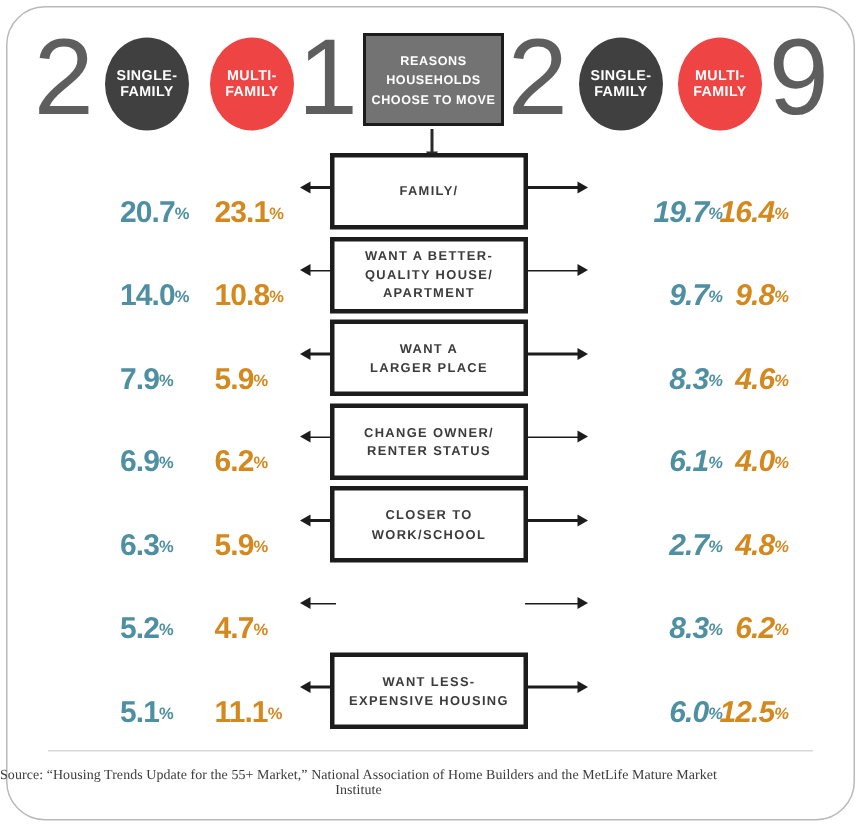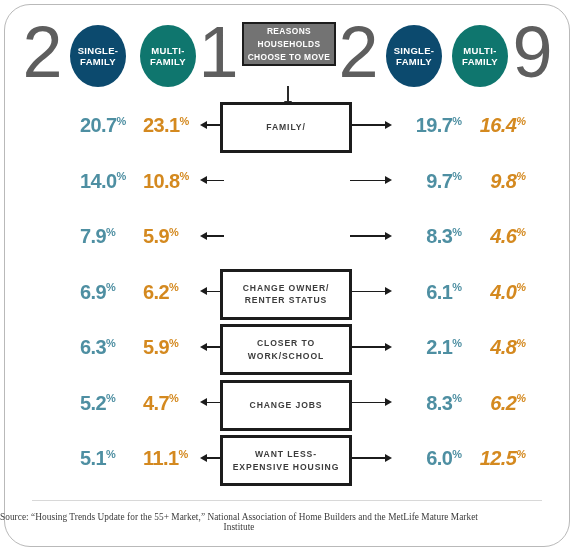--- a/index.html
+++ b/index.html
@@ -74,34 +74,34 @@
   }
   .circle span {
     font-family: "Liberation Sans", sans-serif;
     font-size: 9.5px;
     font-weight: bold;
     color: #ffffff;
     letter-spacing: 0.3px;
     line-height: 11px;
     text-transform: uppercase;
   }
-  .circle.teal   { background: #0c4a6e; }
-  .circle.orange { background: #0f766e; }
+  .circle.teal   { background: #404040; }
+  .circle.orange { background: #ef4444; }
 
   .circle.c-sf-left  { left: 70px; }
   .circle.c-mf-left  { left: 140px; }
   .circle.c-sf-right { left: 386px; }
   .circle.c-mf-right { left: 452px; }
 
   .titlebox {
     position: absolute;
     left: 242px;
     top: 12px;
     width: 94px;
-    height: 44px;
+    height: 62px;
     background: #737373;
     border: 2.5px solid #1c1c1c;
     box-sizing: border-box;
     display: flex;
     flex-direction: column;
     align-items: center;
     justify-content: center;
   }
   .titlebox div {
     font-family: "Liberation Sans", sans-serif;
@@ -143,41 +143,41 @@
   .row {
     position: relative;
     height: 55.5px;
   }
 
   .valcell {
     position: absolute;
     top: 0;
     height: 55.5px;
     display: flex;
-    align-items: center;
+    align-items: flex-end;
     font-family: "Liberation Sans", sans-serif;
     font-size: 20px;
     font-weight: bold;
     letter-spacing: -0.6px;
     white-space: nowrap;
   }
   .valcell sup {
     font-size: 11px;
     font-weight: bold;
     letter-spacing: 0;
     vertical-align: super;
     top: -0.45em;
     position: relative;
   }
   .teal-t   { color: #4e8fa2; }
   .orange-t { color: #d4891f; }
 
   .v-l1 { left: 80px;  width: 60px; justify-content: flex-start; }
   .v-l2 { left: 143px; width: 62px; justify-content: flex-start; }
-  .v-r1 { left: 404px; width: 58px; justify-content: flex-end; }
+  .v-r1 { left: 424px; width: 58px; justify-content: flex-end; font-style: italic; }
   .v-r2 { left: 468px; width: 58px; justify-content: flex-end; font-style: italic; }
 
   
   .labelbox {
     position: absolute;
     left: 220px;
     top: 4px;
     width: 132px;
     height: 51px;
     box-sizing: border-box;
@@ -315,40 +315,49 @@
       <div class="row">
         <div class="valcell v-l1 teal-t">
           <span>14.0</span>
           <sup>%</sup>
         </div>
         <div class="valcell v-l2 orange-t">
           <span>10.8</span>
           <sup>%</sup>
         </div>
         <div class="arrow-left"></div>
+        <div class="labelbox">
+          <div>WANT A BETTER-</div>
+          <div>QUALITY HOUSE/</div>
+          <div>APARTMENT</div>
+        </div>
         <div class="arrow-right"></div>
         <div class="valcell v-r1 teal-t">
           <span>9.7</span>
           <sup>%</sup>
         </div>
         <div class="valcell v-r2 orange-t">
           <span>9.8</span>
           <sup>%</sup>
         </div>
       </div>
       <div class="row">
         <div class="valcell v-l1 teal-t">
           <span>7.9</span>
           <sup>%</sup>
         </div>
         <div class="valcell v-l2 orange-t">
           <span>5.9</span>
           <sup>%</sup>
         </div>
         <div class="arrow-left"></div>
+        <div class="labelbox">
+          <div>WANT A</div>
+          <div>LARGER PLACE</div>
+        </div>
         <div class="arrow-right"></div>
         <div class="valcell v-r1 teal-t">
           <span>8.3</span>
           <sup>%</sup>
         </div>
         <div class="valcell v-r2 orange-t">
           <span>4.6</span>
           <sup>%</sup>
         </div>
       </div>
@@ -385,41 +394,38 @@
           <span>5.9</span>
           <sup>%</sup>
         </div>
         <div class="arrow-left"></div>
         <div class="labelbox">
           <div>CLOSER TO</div>
           <div>WORK/SCHOOL</div>
         </div>
         <div class="arrow-right"></div>
         <div class="valcell v-r1 teal-t">
-          <span>2.1</span>
+          <span>2.7</span>
           <sup>%</sup>
         </div>
         <div class="valcell v-r2 orange-t">
           <span>4.8</span>
           <sup>%</sup>
         </div>
       </div>
       <div class="row">
         <div class="valcell v-l1 teal-t">
           <span>5.2</span>
           <sup>%</sup>
         </div>
         <div class="valcell v-l2 orange-t">
           <span>4.7</span>
           <sup>%</sup>
         </div>
         <div class="arrow-left"></div>
-        <div class="labelbox">
-          <div>CHANGE JOBS</div>
-        </div>
         <div class="arrow-right"></div>
         <div class="valcell v-r1 teal-t">
           <span>8.3</span>
           <sup>%</sup>
         </div>
         <div class="valcell v-r2 orange-t">
           <span>6.2</span>
           <sup>%</sup>
         </div>
       </div>

